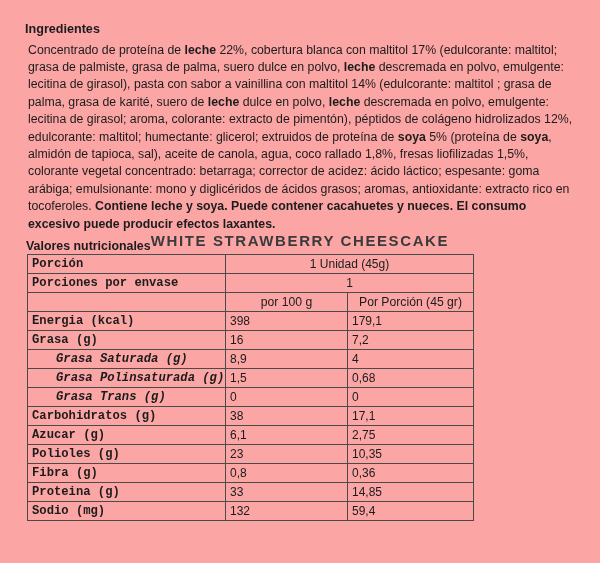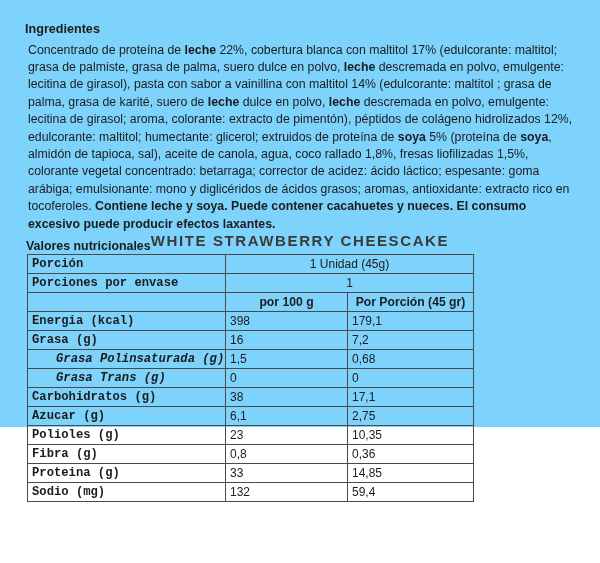--- a/index.html
+++ b/index.html
@@ -5,21 +5,21 @@
   * { box-sizing: border-box; }
   html, body { margin: 0; padding: 0; }
   body {
     width: 600px;
     height: 563px;
     background: #ffffff;
     font-family: "Liberation Sans", sans-serif;
     color: #1c1c1c;
     overflow: hidden;
   }
-  .page { position: relative; width: 600px; height: 427px; background: #7dd3fc; }
+  .page { position: relative; width: 600px; height: 563px; background: #fca5a5; }
 
   
   .ingredients {
     position: absolute;
     left: 25px;
     top: 21px;
     width: 553px;
   }
   .ingredients h3 {
     margin: 0 0 1px 0;
@@ -89,21 +89,21 @@
     padding-left: 28px;
     font-style: italic;
   }
   td.val {
     text-align: left;
     font-weight: normal;
     font-size: 12px;
   }
   th.colhead {
     text-align: center;
-    font-weight: bold;
+    font-weight: normal;
     font-size: 12.2px;
   }
   
   td.merged-label { border-right: none; }
   td.merged-value { border-left: none; text-align: center; font-weight: normal; }
 </style>
 </head>
 <body>
 
 <div class="page">
@@ -143,20 +143,25 @@
           <td class="lbl">Energia (kcal)</td>
           <td class="val">398</td>
           <td class="val">179,1</td>
         </tr>
         <tr>
           <td class="lbl">Grasa (g)</td>
           <td class="val">16</td>
           <td class="val">7,2</td>
         </tr>
         <tr>
+          <td class="lbl sub">Grasa Saturada (g)</td>
+          <td class="val">8,9</td>
+          <td class="val">4</td>
+        </tr>
+        <tr>
           <td class="lbl sub">Grasa Polinsaturada (g)</td>
           <td class="val">1,5</td>
           <td class="val">0,68</td>
         </tr>
         <tr>
           <td class="lbl sub">Grasa Trans (g)</td>
           <td class="val">0</td>
           <td class="val">0</td>
         </tr>
         <tr>

